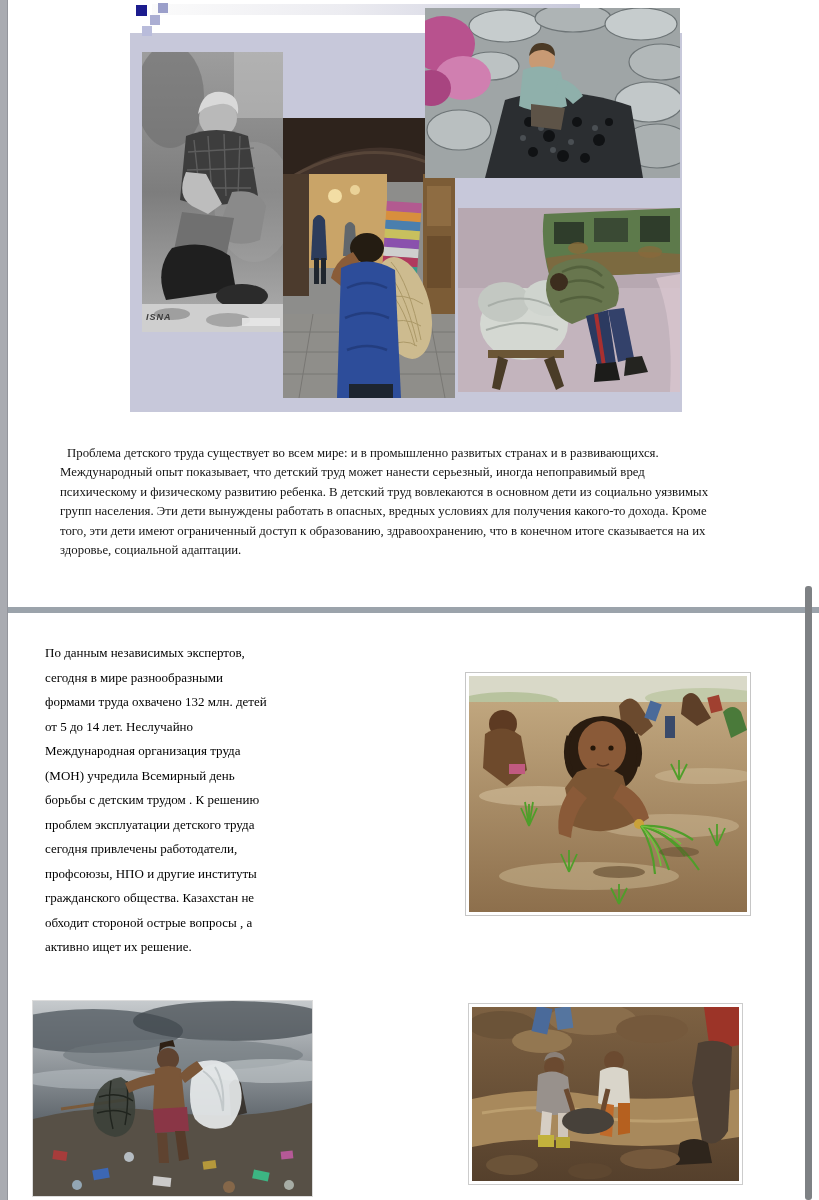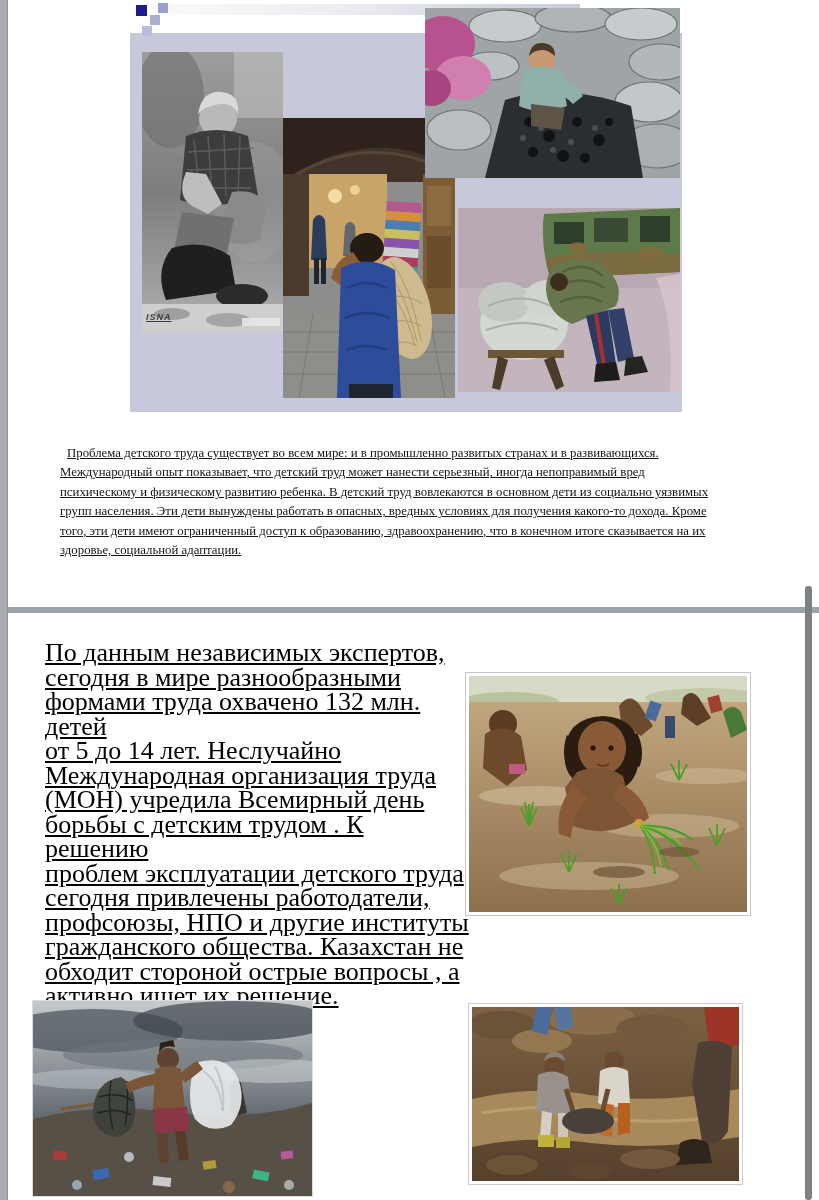--- a/index.html
+++ b/index.html
@@ -1,21 +1,21 @@
 <!DOCTYPE html>
 <html style="--slide_background: #c7c8da; --accent_navy: #1c1c8e; --divider: #9ba3ab; --scrollbar: #7e8184; --left_strip: #a9abb1;"><head>
 <meta charset="utf-8">
 <style>
   * { margin:0; padding:0; box-sizing:border-box; }
   html,body { background:#ffffff; }
   .screen {
     position:relative; width:819px; height:1200px; overflow:hidden;
     background:#ffffff; font-family:"Liberation Serif", serif;
   }
-  .abs { position:absolute;text-decoration:underline; }
+  .abs { position:absolute; }
 
   
   .left-strip { left:0; top:0; width:8px; height:1200px;
     background:var(--left_strip,#a9abb1); border-right:1px solid #93959c; }
   .page-divider { left:0; top:607px; width:819px; height:6px;
     background:var(--divider,#9ba3ab); }
   .scrollbar-thumb { left:805px; top:586px; width:7px; height:614px;
     background:var(--scrollbar,#7e8184); border-radius:3px; }
 
   
@@ -42,21 +42,21 @@
   .ph7 { left:468px; top:1003px; width:275px; height:182px;
          background:#fff; border:1px solid #cccccc; padding:3px; }
 
   .isna { left:146px; top:312px; font:italic bold 9px "Liberation Sans",sans-serif;
     color:#3c3c3c; letter-spacing:1px; }
 
   .para1 { left:60px; top:444px; width:714px;
     font-size:12.8px; line-height:19.4px; color:#141414;
     white-space:pre-line; text-indent:7px; }
   .para2 { left:45px; top:641px; width:424px;
-    font-size:26px; line-height:24.5px; color:#000;
+    font-size:13px; line-height:24.5px; color:#000;
     white-space:pre-line; }
 </style>
 </head>
 <body>
 
 <div class="screen">
 
   <div class="abs slide-bg"></div>
   <div class="abs grad-bar"></div>
   <div class="abs sq sq-1"></div>

